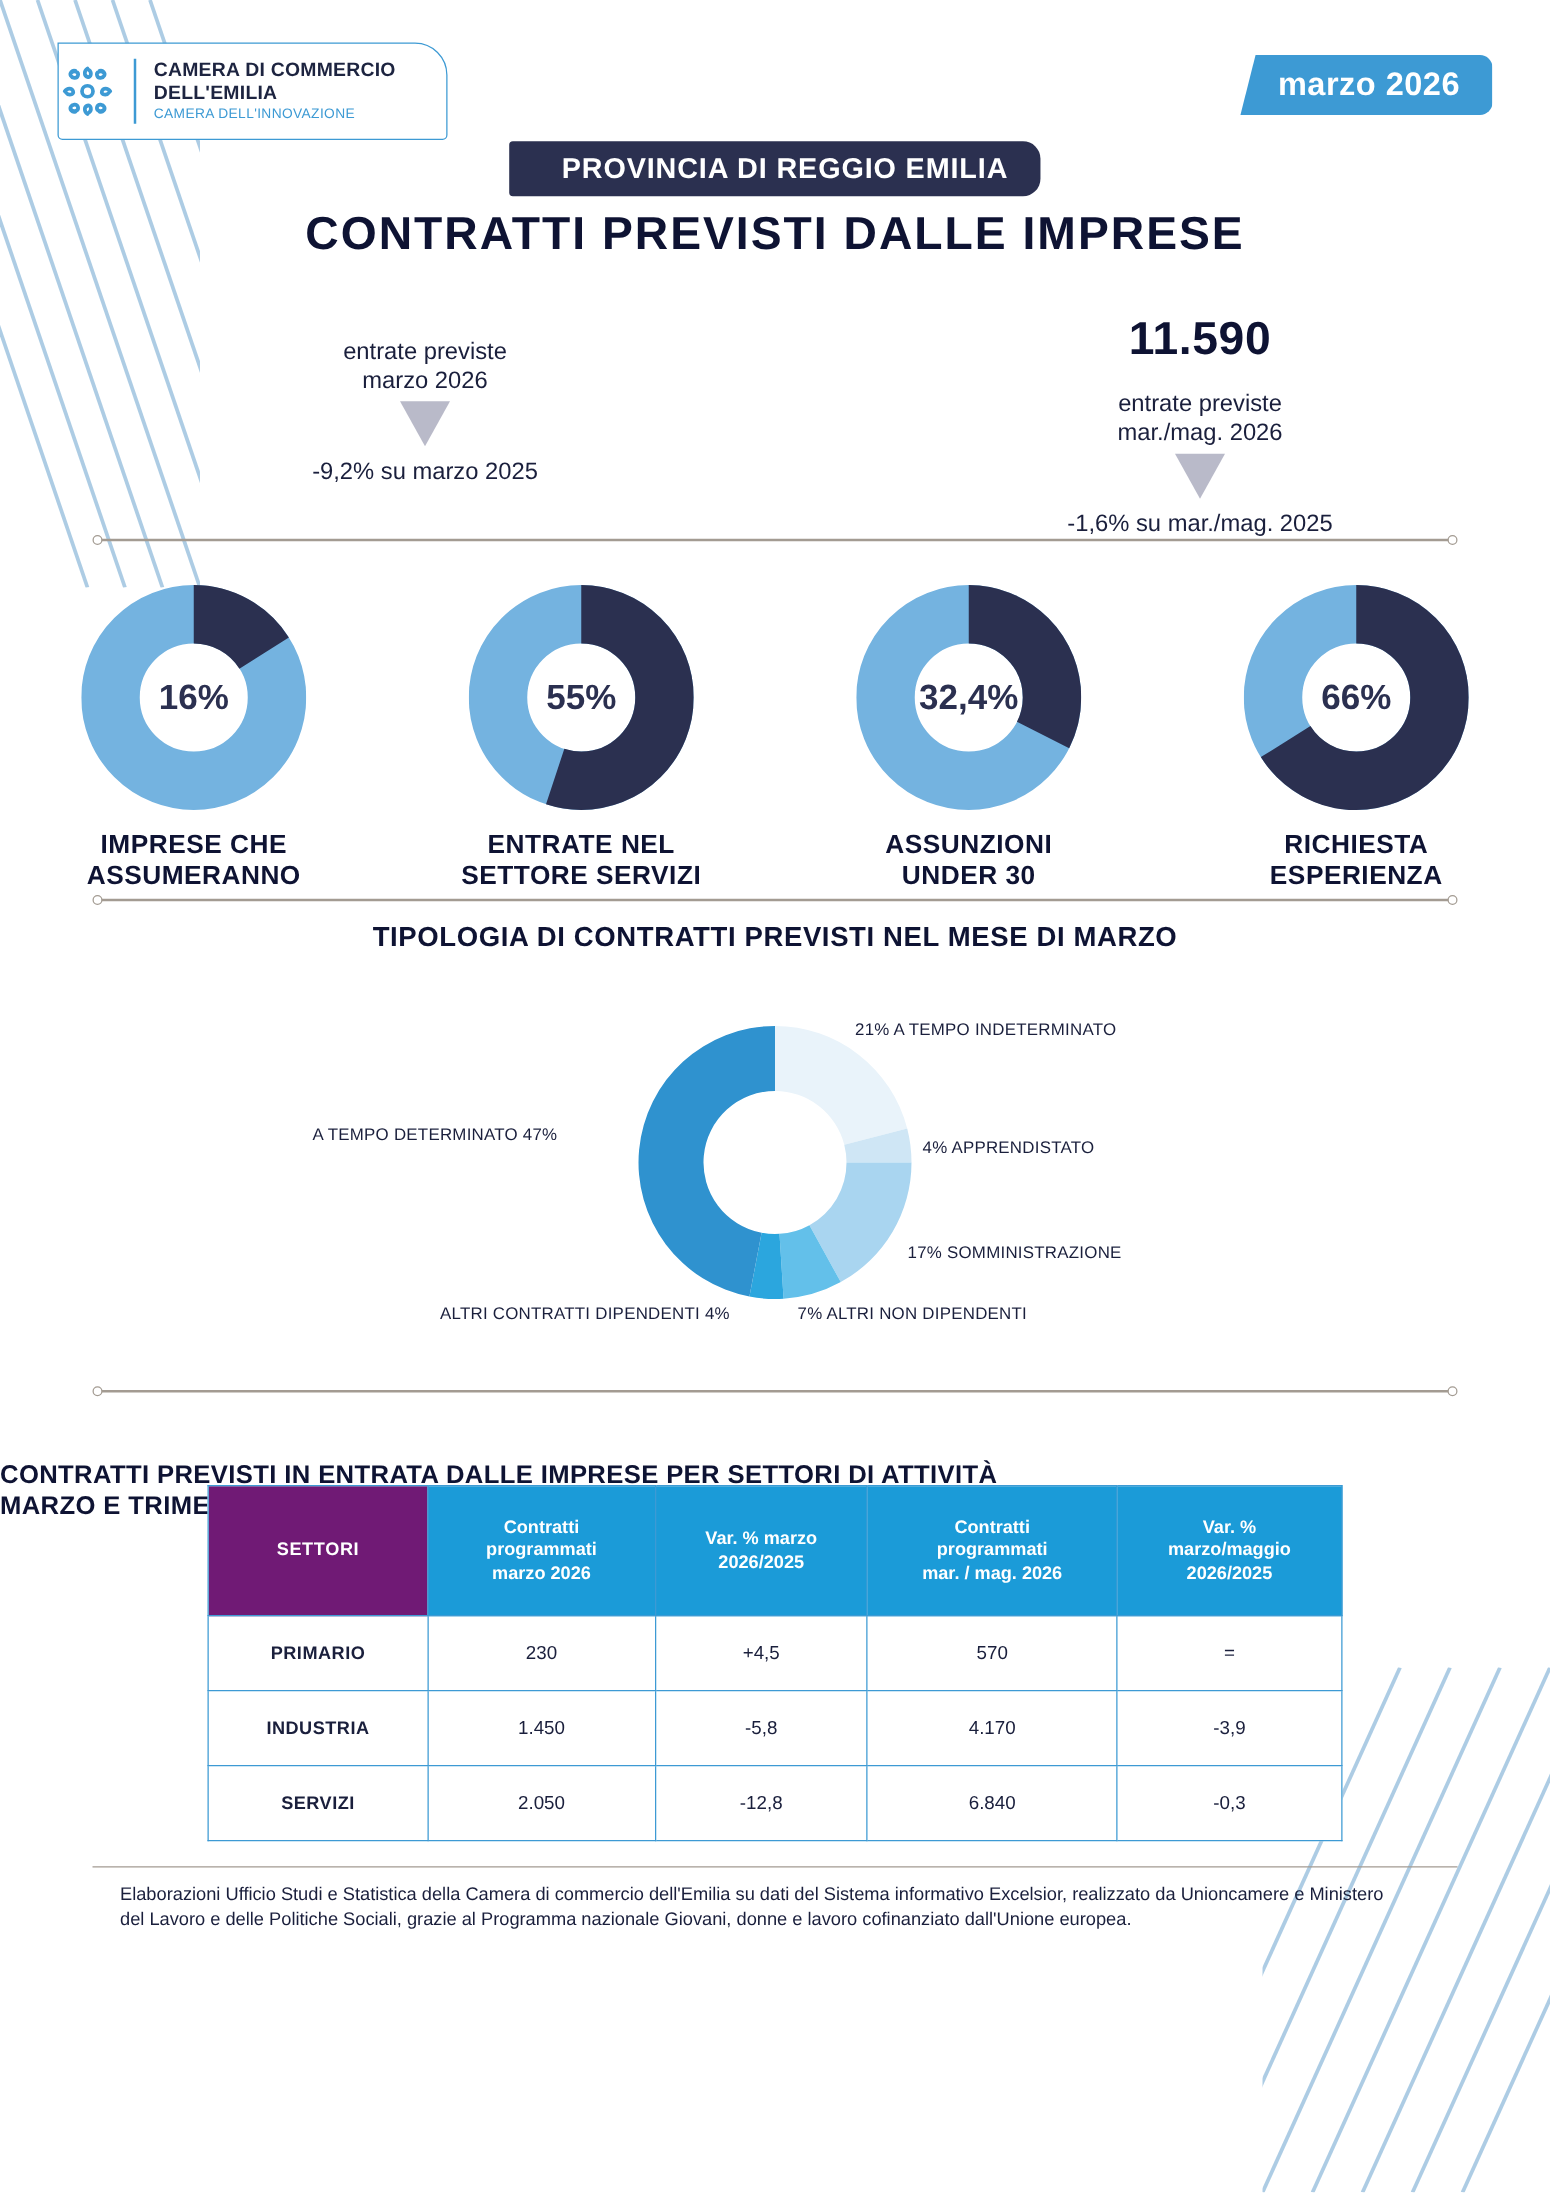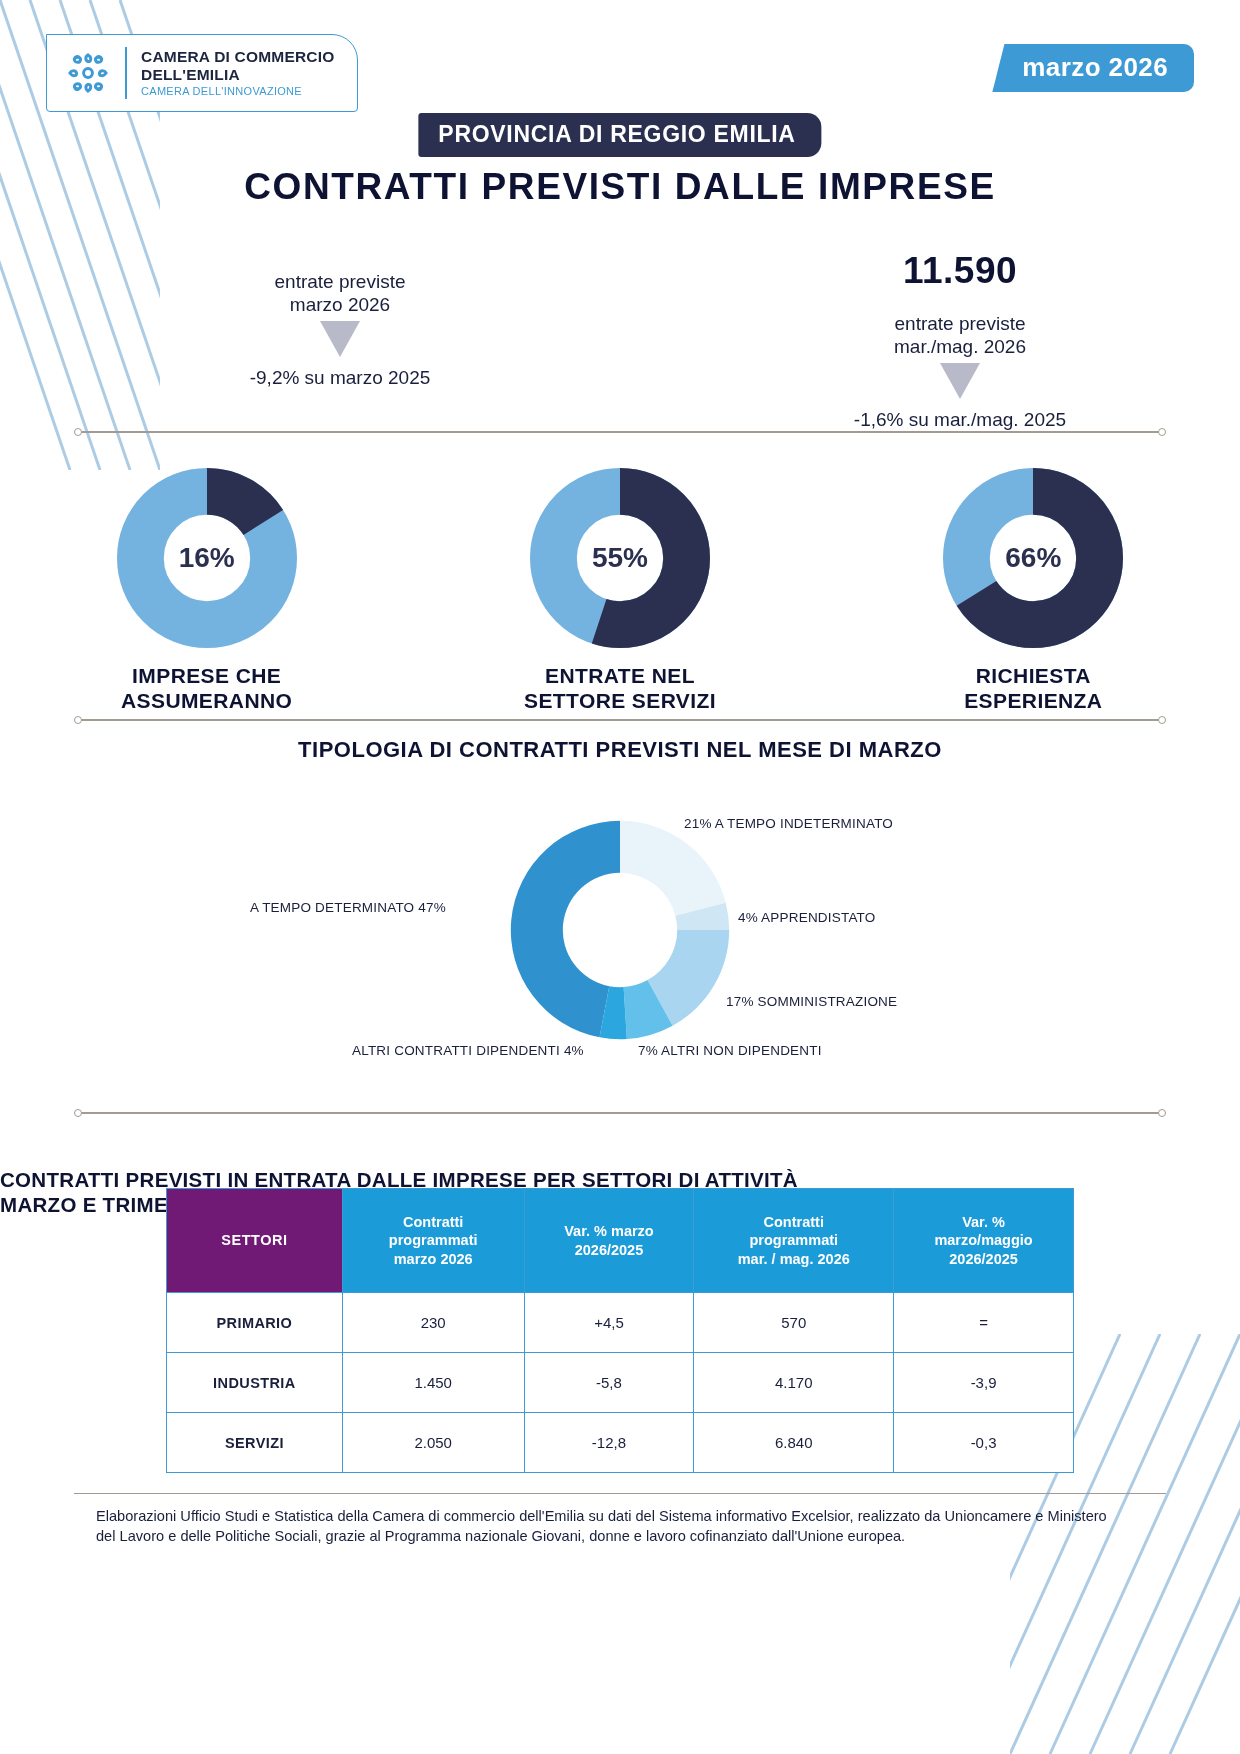--- a/index.html
+++ b/index.html
@@ -16,21 +16,21 @@
   .stripes-tl { top:0; left:0; width:160px; height:470px; }
   .stripes-br { bottom:0; right:0; width:230px; height:420px; }
 
   
   .logo-box {
     position:absolute; left:46px; top:34px;
     width:312px; height:78px;
     background:#fff;
     border:1.6px solid #3d9ad4;
     border-radius:0 26px 4px 4px;
-    display:flex; align-items:center; padding-left:18px; gap:14px;
+    display:flex; align-items:center; gap:14px;
     z-index:5;
   }
   .logo-mark { width:46px; height:46px; flex:none; }
   .logo-div { width:2px; height:52px; background:#3d9ad4; flex:none; }
   .logo-text { line-height:1.12; }
   .logo-l1, .logo-l2 {
     font-size:15.5px; font-weight:bold; color:#1d2440; letter-spacing:.2px;
   }
   .logo-l3 {
     font-size:11px; font-weight:normal; color:#3d9ad4; letter-spacing:.3px;
@@ -43,21 +43,21 @@
     font-size:26px; font-weight:bold; letter-spacing:.4px;
     padding:8px 26px 9px 30px;
     border-radius:0 10px 10px 0;
     clip-path: polygon(6% 0, 100% 0, 100% 100%, 0 100%);
   }
 
   .province {
     position:absolute; left:50%; top:113px; transform:translateX(-50%);
     background:#2b3050; color:#fff;
     font-size:23px; font-weight:bold; letter-spacing:.7px;
-    padding:8px 26px 9px 20px;
+    padding:8px 26px 9px 42px;
     border-radius:3px 14px 14px 3px;
   }
 
   .main-title {
     position:absolute; left:0; right:0; top:166px; text-align:center;
     font-size:37px; font-weight:bold; color:#0e1333; letter-spacing:1.6px;
   }
 
   
   .kpis { position:absolute; left:0; right:0; top:250px; display:flex; }
@@ -218,20 +218,30 @@
     </div>
     <div class="donut-cell">
       <div class="donut">
         <svg viewBox="0 0 100 100" width="180" height="180">
           <circle cx="50" cy="50" r="37" fill="none" stroke="#74b3e0" stroke-width="26"></circle>
           <circle class="arc" cx="50" cy="50" r="37" fill="none" stroke="#2b3050" stroke-width="26" transform="rotate(-90 50 50)" stroke-dasharray="127.86282100110458 232.4778563656447"></circle>
         </svg>
         <div class="donut-val">55%</div>
       </div>
       <div class="donut-lab">ENTRATE NEL<br>SETTORE SERVIZI</div>
+    </div>
+    <div class="donut-cell">
+      <div class="donut">
+        <svg viewBox="0 0 100 100" width="180" height="180">
+          <circle cx="50" cy="50" r="37" fill="none" stroke="#74b3e0" stroke-width="26"></circle>
+          <circle class="arc" cx="50" cy="50" r="37" fill="none" stroke="#2b3050" stroke-width="26" transform="rotate(-90 50 50)" stroke-dasharray="75.32282546246888 232.4778563656447"></circle>
+        </svg>
+        <div class="donut-val">32,4%</div>
+      </div>
+      <div class="donut-lab">ASSUNZIONI<br>UNDER 30</div>
     </div>
     <div class="donut-cell">
       <div class="donut">
         <svg viewBox="0 0 100 100" width="180" height="180">
           <circle cx="50" cy="50" r="37" fill="none" stroke="#74b3e0" stroke-width="26"></circle>
           <circle class="arc" cx="50" cy="50" r="37" fill="none" stroke="#2b3050" stroke-width="26" transform="rotate(-90 50 50)" stroke-dasharray="153.4353852013255 232.4778563656447"></circle>
         </svg>
         <div class="donut-val">66%</div>
       </div>
       <div class="donut-lab">RICHIESTA<br>ESPERIENZA</div>

